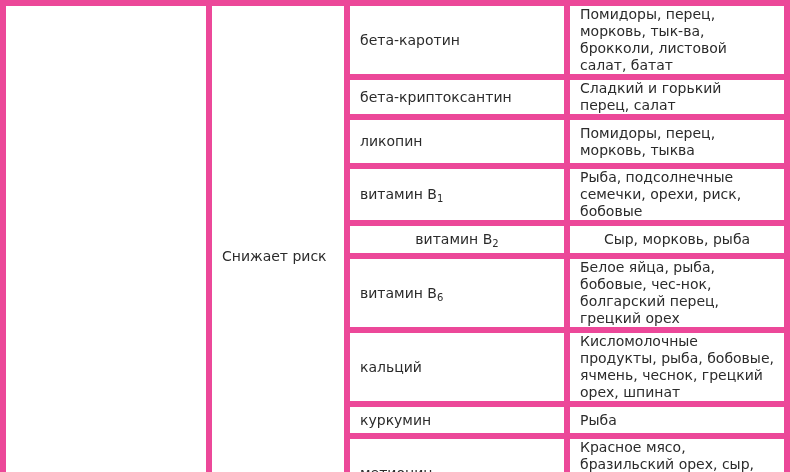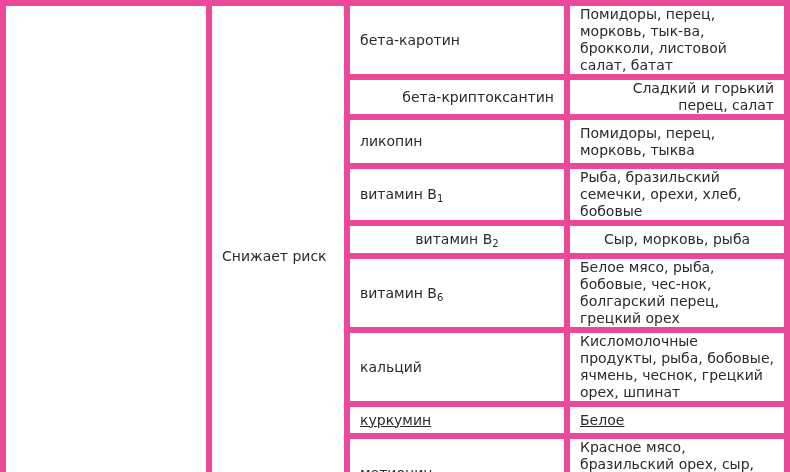--- a/index.html
+++ b/index.html
@@ -16,46 +16,46 @@
 <body>
 
 <table>
   <tbody id="tbody">
       <tr style="height: 68px;">
         <td class="c0" rowspan="9"></td>
         <td class="c1" rowspan="9">Снижает риск</td>
         <td class="c2"><span>бета-каротин</span></td>
         <td class="c3">Помидоры, перец, морковь, тык-ва, брокколи, листовой салат, батат</td>
       </tr>
-      <tr style="height: 33px; text-align: right;">
+      <tr style="height: 33px;">
         <td class="c2"><span>бета-криптоксантин</span></td>
         <td class="c3">Сладкий и горький перец, салат</td>
       </tr>
       <tr style="height: 49px; padding-left: 22px;">
         <td class="c2"><span>ликопин</span></td>
         <td class="c3">Помидоры, перец, морковь, тыква</td>
       </tr>
       <tr style="height: 51px;">
         <td class="c2"><span>витамин B</span><sub>1</sub></td>
-        <td class="c3">Рыба, бразильский семечки, орехи, хлеб, бобовые</td>
+        <td class="c3">Рыба, подсолнечные семечки, орехи, риск, бобовые</td>
       </tr>
       <tr style="height: 33px; text-align: center;">
         <td class="c2"><span>витамин B</span><sub>2</sub></td>
         <td class="c3">Сыр, морковь, рыба</td>
       </tr>
       <tr style="height: 68px;">
         <td class="c2"><span>витамин B</span><sub>6</sub></td>
-        <td class="c3">Белое мясо, рыба, бобовые, чес-нок, болгарский перец, грецкий орех</td>
+        <td class="c3">Белое яйца, рыба, бобовые, чес-нок, болгарский перец, грецкий орех</td>
       </tr>
       <tr style="height: 68px;">
         <td class="c2"><span>кальций</span></td>
         <td class="c3">Кисломолочные продукты, рыба, бобовые, ячмень, чеснок, грецкий орех, шпинат</td>
       </tr>
-      <tr style="height: 32px; text-decoration: underline;">
+      <tr style="height: 32px;">
         <td class="c2"><span>куркумин</span></td>
-        <td class="c3">Белое</td>
+        <td class="c3">Рыба</td>
       </tr>
       <tr style="height: 68px;">
         <td class="c2"><span>метионин</span></td>
         <td class="c3">Красное мясо, бразильский орех, сыр, индейка, курица, свинина, рыба, яйца</td>
       </tr>
     </tbody>
 </table>
 
 </body></html>

